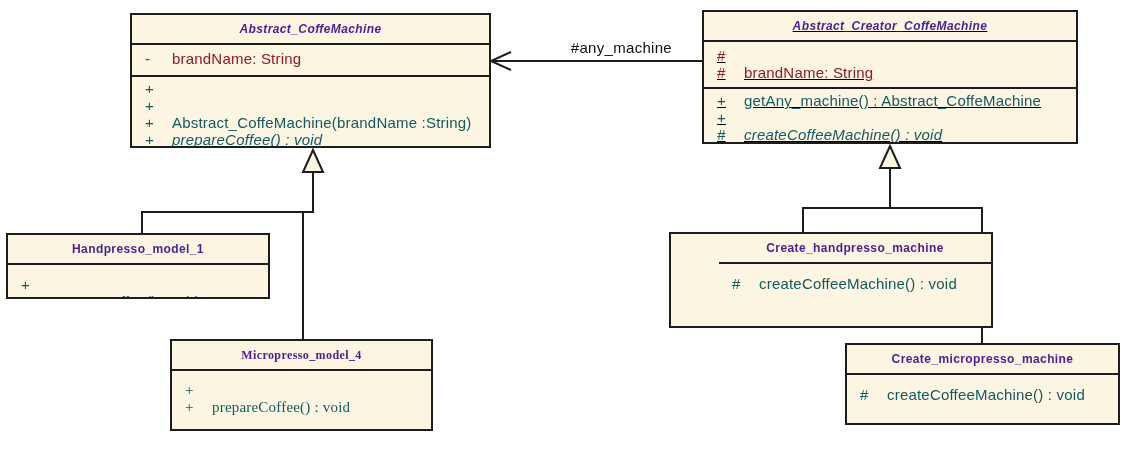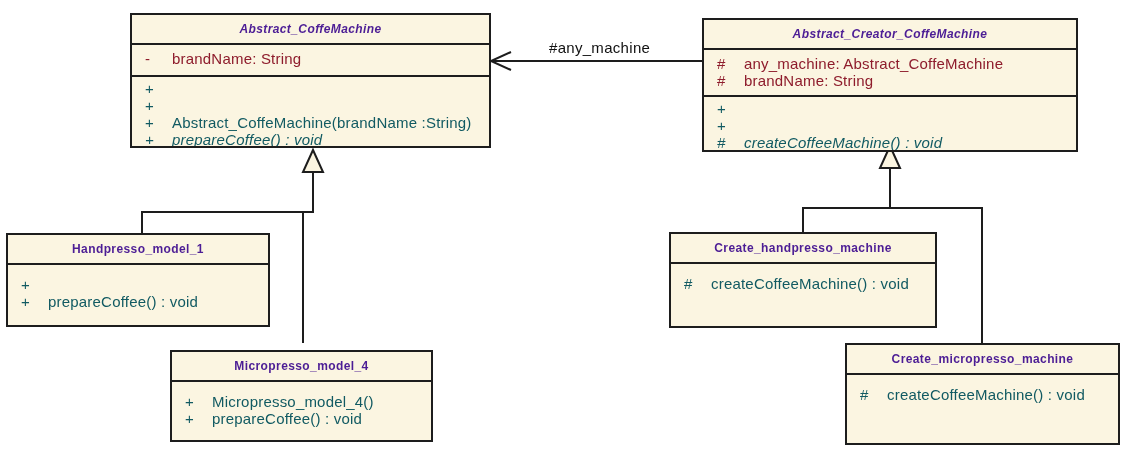--- a/index.html
+++ b/index.html
@@ -58,24 +58,24 @@
     flex: none;
     width: 27px;
     padding-left: 13px;
     box-sizing: content-box;
   }
   .attr-row { color: #8E1C2C; }
   .op-row  { color: #115A62; }
   .it { font-style: italic; }
   .edge-label {
     position: absolute;
-    left: 549px;
+    left: 522px;
     top: 39px;
     width: 150px;
-    text-align: left;
+    text-align: right;
     font-size: 15px;
     color: #111111;
     letter-spacing: 0.3px;
     z-index: 2;
     white-space: nowrap;
   }
 </style>
 </head>
 <body>
 
@@ -118,84 +118,83 @@
         <span class="vis">+</span>
         <span>Abstract_CoffeMachine(brandName :String)</span>
       </div>
       <div class="member-row op-row it">
         <span class="vis">+</span>
         <span>prepareCoffee() : void</span>
       </div>
     </div>
   </div>
 
-  <div class="uml-class abstract" style="left:702px; top:18px; width:376px; height:134px;">
+  <div class="uml-class abstract" style="left:702px; top:10px; width:376px; height:134px;text-decoration:underline;">
     <div class="uml-title">Abstract_Creator_CoffeMachine</div>
     <div class="compartment attrs" style="height:47px;">
       <div class="member-row attr-row">
         <span class="vis">#</span>
-        <span>any_machine: Abstract_CoffeMachine</span>
       </div>
       <div class="member-row attr-row">
         <span class="vis">#</span>
         <span>brandName: String</span>
       </div>
     </div>
     <div class="compartment ops">
       <div class="member-row op-row">
         <span class="vis">+</span>
+        <span>getAny_machine() : Abstract_CoffeMachine</span>
       </div>
       <div class="member-row op-row">
         <span class="vis">+</span>
       </div>
       <div class="member-row op-row it">
         <span class="vis">#</span>
         <span>createCoffeeMachine() : void</span>
       </div>
     </div>
   </div>
 
-  <div class="uml-class" style="left:6px; top:233px; width:264px; height:94px;">
+  <div class="uml-class" style="left:6px; top:233px; width:264px; height:66px;">
     <div class="uml-title">Handpresso_model_1</div>
     <div class="compartment ops tall-pad">
       <div class="member-row op-row">
         <span class="vis">+</span>
       </div>
       <div class="member-row op-row">
         <span class="vis">+</span>
         <span>prepareCoffee() : void</span>
       </div>
     </div>
   </div>
 
-  <div class="uml-class" style="left:170px; top:350px; width:263px; height:92px;">
+  <div class="uml-class" style="left:170px; top:339px; width:263px; height:92px;font-family:Liberation Serif, serif;">
     <div class="uml-title">Micropresso_model_4</div>
     <div class="compartment ops tall-pad">
       <div class="member-row op-row">
         <span class="vis">+</span>
-        <span>Micropresso_model_4()</span>
       </div>
       <div class="member-row op-row">
         <span class="vis">+</span>
         <span>prepareCoffee() : void</span>
       </div>
     </div>
   </div>
 
-  <div class="uml-class" style="left:669px; top:232px; width:268px; height:96px;">
+  <div class="uml-class" style="left:669px; top:232px; width:324px; height:96px;padding-left:48px;">
     <div class="uml-title">Create_handpresso_machine</div>
     <div class="compartment ops tall-pad">
       <div class="member-row op-row">
         <span class="vis">#</span>
         <span>createCoffeeMachine() : void</span>
       </div>
     </div>
   </div>
 
-  <div class="uml-class" style="left:845px; top:343px; width:275px; height:102px;">
+  <div class="uml-class" style="left:845px; top:343px; width:275px; height:82px;">
     <div class="uml-title">Create_micropresso_machine</div>
     <div class="compartment ops tall-pad">
       <div class="member-row op-row">
         <span class="vis">#</span>
         <span>createCoffeeMachine() : void</span>
       </div>
     </div>
   </div>
 
 </div>

